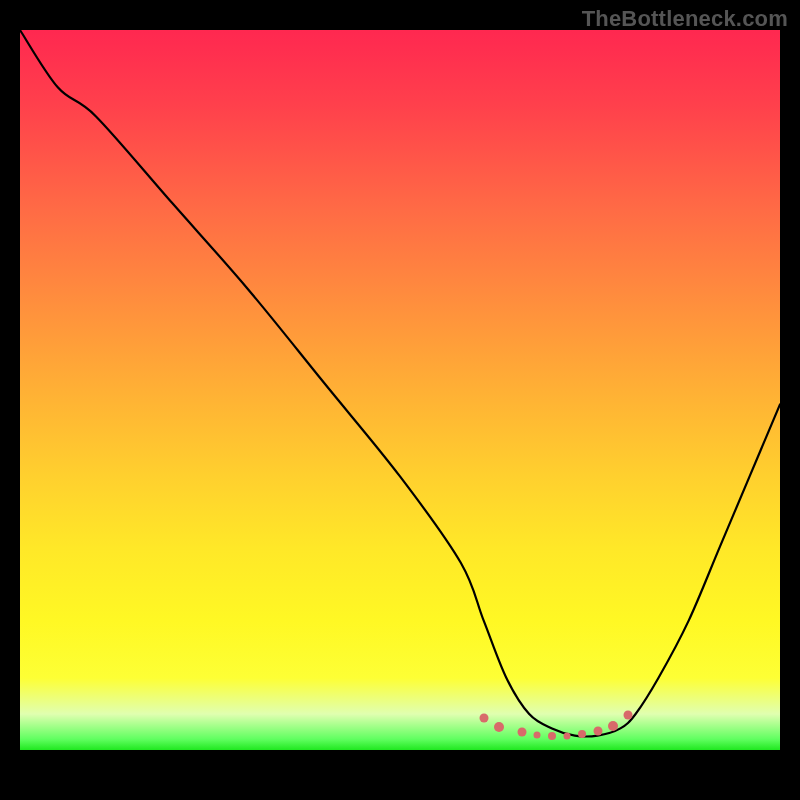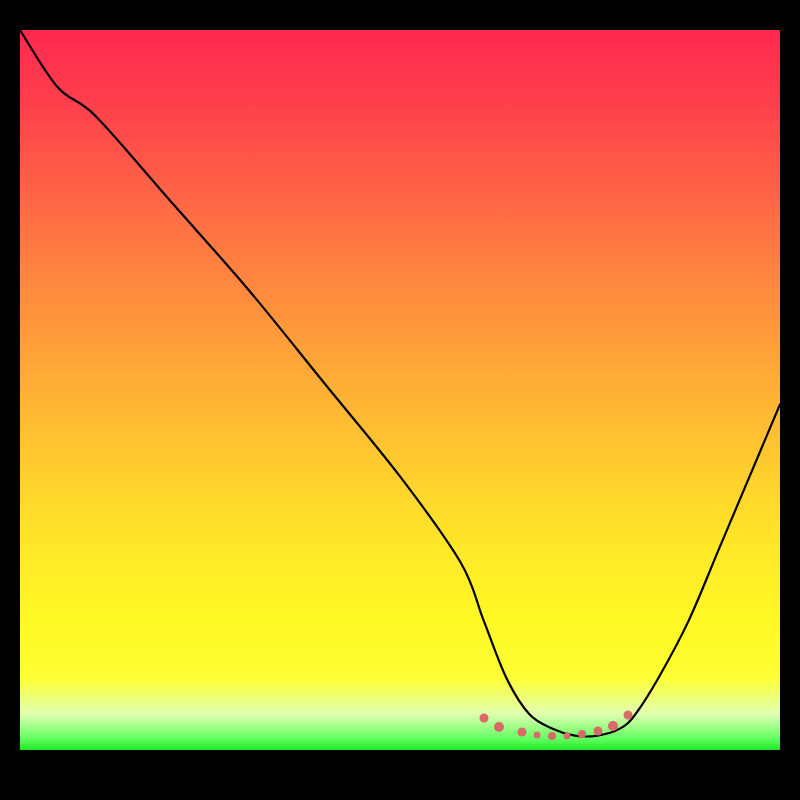--- a/index.html
+++ b/index.html
@@ -59,20 +59,21 @@
     position: absolute;
     background: #d86a6a;
     border-radius: 50%;
     transform: translate(-50%, -50%);
   }
 </style>
 </head>
 <body>
 
 <div class="canvas">
+  <div class="watermark">TheBottleneck.com</div>
 
   <div class="plot">
     <div class="gradient-bg"></div>
 
     <svg class="curve" viewBox="0 0 760 740" preserveAspectRatio="none">
       <path id="curve-path" d="M 0.0 0.0 C 6.3 9.6, 25.3 43.2, 38.0 57.6 C 50.7 72.0, 57.0 67.2, 76.0 86.4 C 95.0 105.6, 126.7 144.0, 152.0 172.8 C 177.3 201.6, 202.7 229.2, 228.0 259.2 C 253.3 289.2, 278.7 321.6, 304.0 352.8 C 329.3 384.0, 357.2 416.4, 380.0 446.4 C 402.8 476.4, 426.9 508.8, 440.8 532.8 C 454.7 556.8, 456.0 571.2, 463.6 590.4 C 471.2 609.6, 478.8 632.4, 486.4 648.0 C 494.0 663.6, 501.6 675.6, 509.2 684.0 C 516.8 692.4, 524.4 694.8, 532.0 698.4 C 539.6 702.0, 547.2 704.4, 554.8 705.6 C 562.4 706.8, 570.0 706.8, 577.6 705.6 C 585.2 704.4, 594.1 702.0, 600.4 698.4 C 606.7 694.8, 609.3 692.4, 615.6 684.0 C 621.9 675.6, 629.5 663.6, 638.4 648.0 C 647.3 632.4, 658.7 612.0, 668.8 590.4 C 678.9 568.8, 689.1 542.4, 699.2 518.4 C 709.3 494.4, 719.5 470.4, 729.6 446.4 C 739.7 422.4, 754.9 386.4, 760.0 374.4" fill="none" stroke="#000" stroke-width="2.2" stroke-linejoin="round" stroke-linecap="round"></path>
     </svg>
 
     <div class="dots" id="dots-layer">
         <div class="dot" style="width: 9px; height: 9px; left: 463.6px; top: 687.6px; background: rgb(216, 106, 106);"></div>

